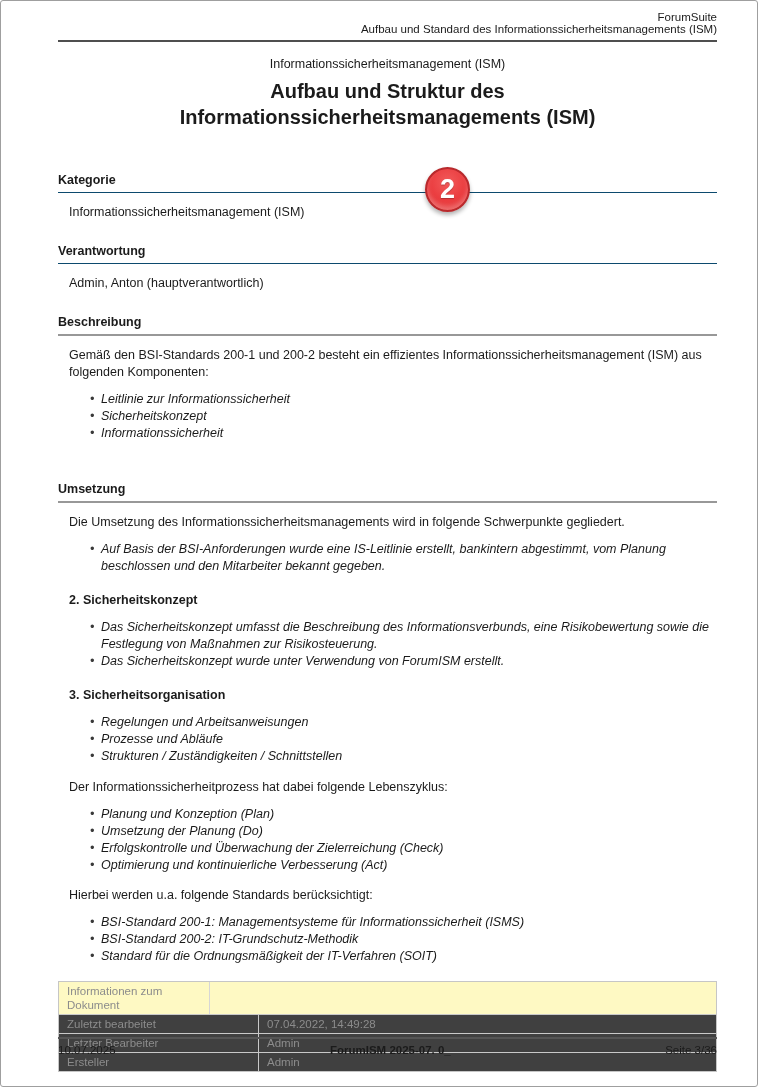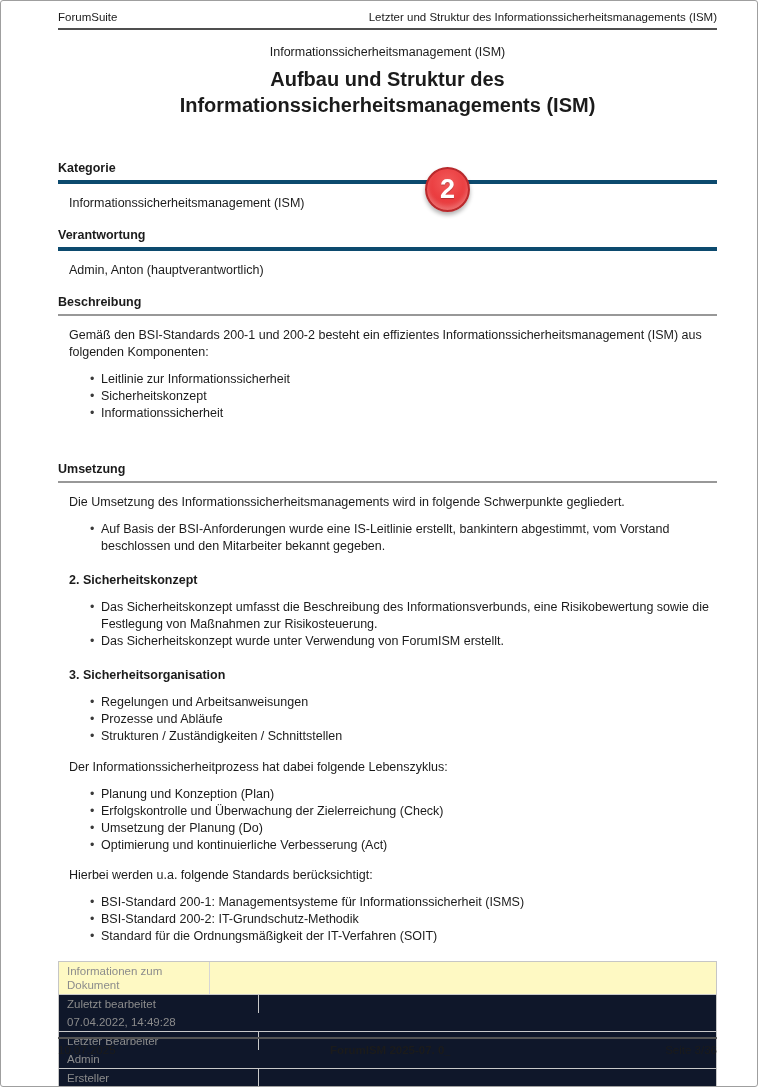--- a/index.html
+++ b/index.html
@@ -18,60 +18,61 @@
   .content { padding: 0 40px 0 57px; }
 
   
   .page-header {
     display: flex;
     justify-content: space-between;
     align-items: flex-end;
     padding: 10px 0 5px 0;
     border-bottom: 2px solid #4f4f4f;
     font-size: 11.5px;
+    flex-direction: column;
   }
 
   
   .title-block { text-align: center; margin-top: 15px; }
   .eyebrow { font-size: 12.5px; }
   .doc-title { font-size: 20px; font-weight: bold; line-height: 1.32; margin-top: 7px; }
 
   
-  .section { margin-top: 16px; }
+  .section { margin-top: 23px; }
   .section-first { margin-top: 42px; }
   .section-heading {
     font-size: 12.5px;
     font-weight: bold;
     padding-bottom: 5px;
   }
-  .rule-light  { border-bottom: 4px solid #0c4a6e; }
+  .rule-light  { border-bottom: 1px solid #0c4a6e; }
   .rule-strong { border-bottom: 2px solid #989898; }
   .section-body { padding-left: 11px; padding-top: 11px; font-size: 12.5px; line-height: 17px; }
   .section-body p { margin: 0; }
   .para-gap { margin-top: 13px !important; }
 
-  ul.bullets { list-style: none; margin: 10px 0 0 0; padding: 0 0 0 20px; }
+  ul.bullets { list-style: none; margin: 10px 0 0 0; padding: 0 0 0 20px; font-style: italic; }
   ul.bullets li { position: relative; padding-left: 12px; line-height: 17px; }
   ul.bullets li::before { content: "\2022"; position: absolute; left: 1px; top: 0; color: #3a3a3a; }
 
   .sub-title { font-weight: bold; font-size: 12.5px; margin-top: 17px; }
   .sub-block ul.bullets { margin-bottom: 14px; }
   .gap-lg { margin-top: 40px; }
 
   
   .info-table {
     margin-top: 16px;
     border: 1px solid #c6c6c6;
     font-size: 11.5px;
     color: #8c8c8c;
   }
   .it-header { display: flex; background: #fef9c3; }
   .it-header .h1 { width: 151px; border-right: 1px solid #d6d6d6; padding: 2px 8px; line-height: 14px; }
   .it-header .h2 { flex: 1; }
-  .it-row { display: flex; border-top: 1px solid #c9c9c9; background: #0f172a; flex-direction: column; }
+  .it-row { display: flex; border-top: 1px solid #c9c9c9; background: #404040; }
   .it-label { width: 200px; border-right: 1px solid #c9c9c9; padding: 2px 8px; line-height: 14px; }
   .it-value { flex: 1; padding: 2px 8px; line-height: 14px; }
 
   
   .page-footer {
     position: absolute;
     left: 57px;
     right: 40px;
     top: 1036px;
     border-top: 2px solid #555555;
@@ -102,21 +103,21 @@
     text-shadow: 0 1px 1px rgba(0,0,0,0.25);
   }
 </style>
 </head>
 <body>
 
 <div class="content">
 
   <div class="page-header">
     <span>ForumSuite</span>
-    <span>Letzter und Struktur des Informationssicherheitsmanagements (ISM)</span>
+    <span>Aufbau und Standard des Informationssicherheitsmanagements (ISM)</span>
   </div>
 
   <div class="title-block">
     <div class="eyebrow">Informationssicherheitsmanagement (ISM)</div>
     <div class="doc-title">
       <div>Aufbau und Struktur des</div>
       <div>Informationssicherheitsmanagements (ISM)</div>
     </div>
   </div>
 
@@ -146,21 +147,21 @@
     </div>
   </div>
 
   <div class="section gap-lg">
     <div class="section-heading rule-strong">Umsetzung</div>
     <div class="section-body">
       <p>Die Umsetzung des Informationssicherheitsmanagements wird in folgende Schwerpunkte gegliedert.</p>
 
       <div class="sub-block">
         <ul class="bullets">
-          <li>Auf Basis der BSI-Anforderungen wurde eine IS-Leitlinie erstellt, bankintern abgestimmt, vom Vorstand beschlossen und den Mitarbeiter bekannt gegeben.</li>
+          <li>Auf Basis der BSI-Anforderungen wurde eine IS-Leitlinie erstellt, bankintern abgestimmt, vom Planung beschlossen und den Mitarbeiter bekannt gegeben.</li>
         </ul>
       </div>
 
       <div class="sub-block">
         <div class="sub-title">2. Sicherheitskonzept</div>
         <ul class="bullets">
           <li>Das Sicherheitskonzept umfasst die Beschreibung des Informationsverbunds, eine Risikobewertung sowie die Festlegung von Maßnahmen zur Risikosteuerung.</li>
           <li>Das Sicherheitskonzept wurde unter Verwendung von ForumISM erstellt.</li>
         </ul>
       </div>
@@ -170,22 +171,22 @@
         <ul class="bullets">
           <li>Regelungen und Arbeitsanweisungen</li>
           <li>Prozesse und Abläufe</li>
           <li>Strukturen / Zuständigkeiten / Schnittstellen</li>
         </ul>
       </div>
 
       <p class="para-gap">Der Informationssicherheitprozess hat dabei folgende Lebenszyklus:</p>
       <ul class="bullets">
         <li>Planung und Konzeption (Plan)</li>
+        <li>Umsetzung der Planung (Do)</li>
         <li>Erfolgskontrolle und Überwachung der Zielerreichung (Check)</li>
-        <li>Umsetzung der Planung (Do)</li>
         <li>Optimierung und kontinuierliche Verbesserung (Act)</li>
       </ul>
 
       <p class="para-gap">Hierbei werden u.a. folgende Standards berücksichtigt:</p>
       <ul class="bullets">
         <li>BSI-Standard 200-1: Managementsysteme für Informationssicherheit (ISMS)</li>
         <li>BSI-Standard 200-2: IT-Grundschutz-Methodik</li>
         <li>Standard für die Ordnungsmäßigkeit der IT-Verfahren (SOIT)</li>
       </ul>
     </div>

